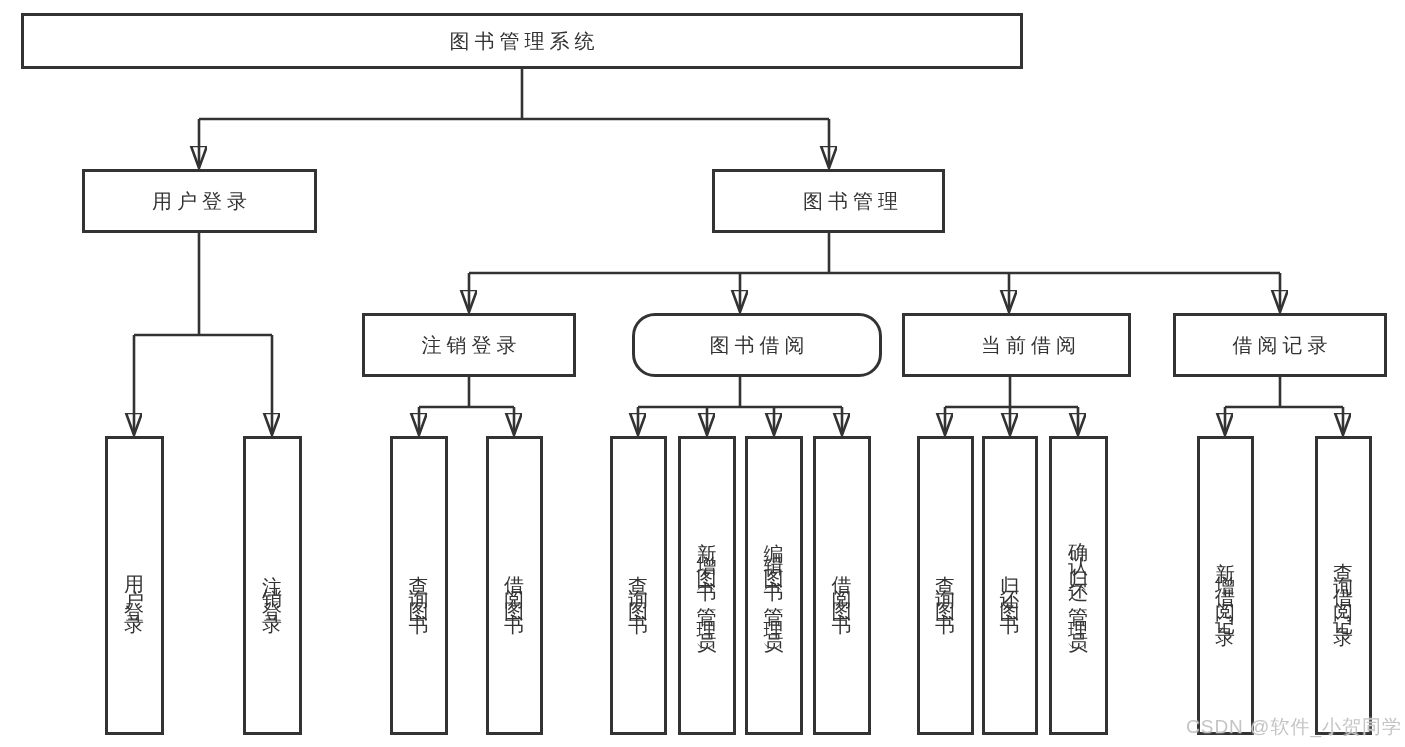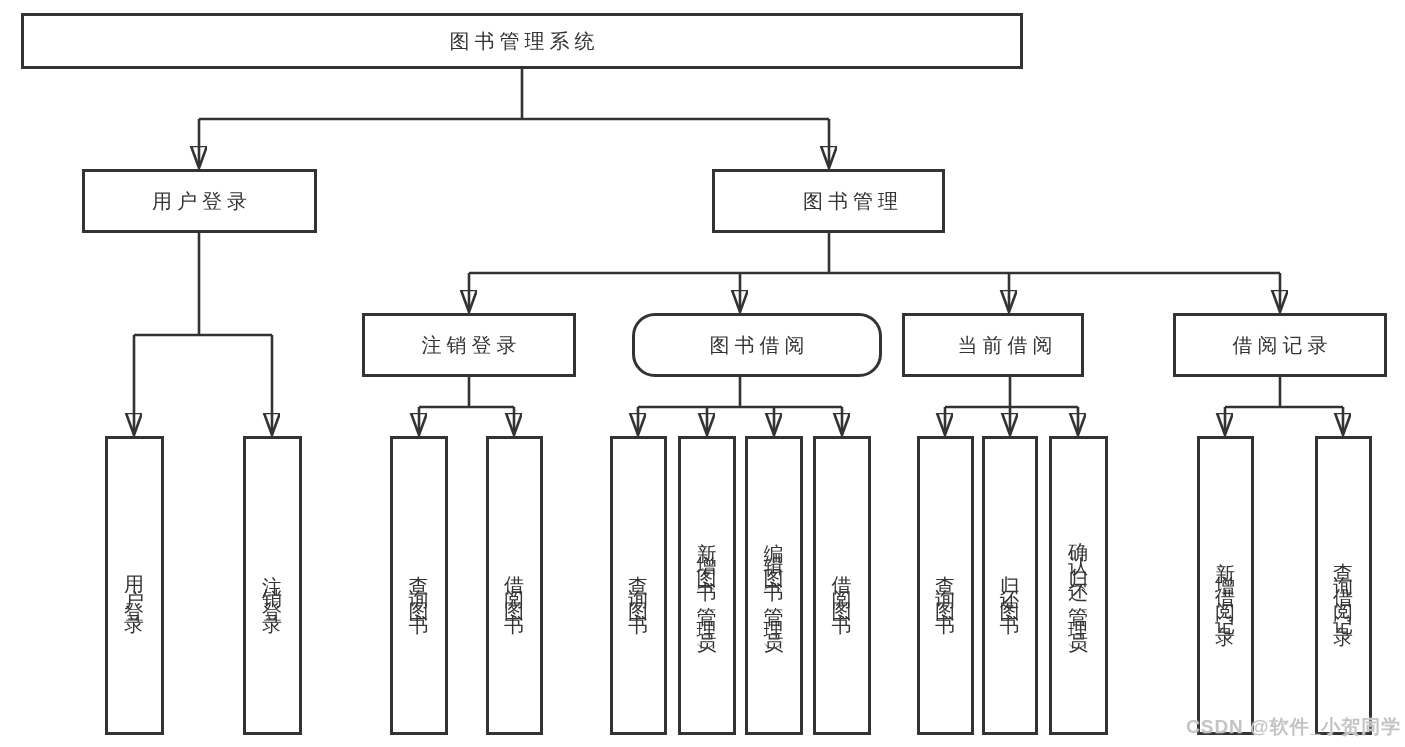--- a/index.html
+++ b/index.html
@@ -34,21 +34,20 @@
   }
   .watermark{
     position:absolute;
     left:1186px;top:714px;
     font-size:19px;
     letter-spacing:1px;
     color:var(--watermark,#c4c4c4);
     text-shadow:0 0 2px #ffffff;
     white-space:nowrap;
     z-index:3;
-    font-weight:bold;
   }
 </style>
 </head>
 <body>
 
 <div class="stage">
 
   <svg class="edges" width="1405" height="747" aria-hidden="true">
     <defs>
       <marker id="arrowhead" markerUnits="userSpaceOnUse" markerWidth="24" markerHeight="18" refX="21" refY="8" orient="auto">
@@ -114,21 +113,21 @@
   <div class="node h" style="left:712px;top:169px;width:233px;height:64px;padding-left:44px;">
     <span>图书管理</span>
   </div>
 
   <div class="node h" style="left:362px;top:313px;width:214px;height:64px;">
     <span>注销登录</span>
   </div>
   <div class="node h" style="left:632px;top:313px;width:250px;height:64px;border-radius:23px;">
     <span>图书借阅</span>
   </div>
-  <div class="node h" style="left:902px;top:313px;width:182px;height:64px;padding-left:24px;">
+  <div class="node h" style="left:902px;top:313px;width:229px;height:64px;padding-left:24px;">
     <span>当前借阅</span>
   </div>
   <div class="node h" style="left:1173px;top:313px;width:214px;height:64px;">
     <span>借阅记录</span>
   </div>
 
   <div class="node v" style="left:105px;top:436px;width:59px;height:299px;">
     <span>用户登录</span>
   </div>
   <div class="node v" style="left:243px;top:436px;width:59px;height:299px;">

